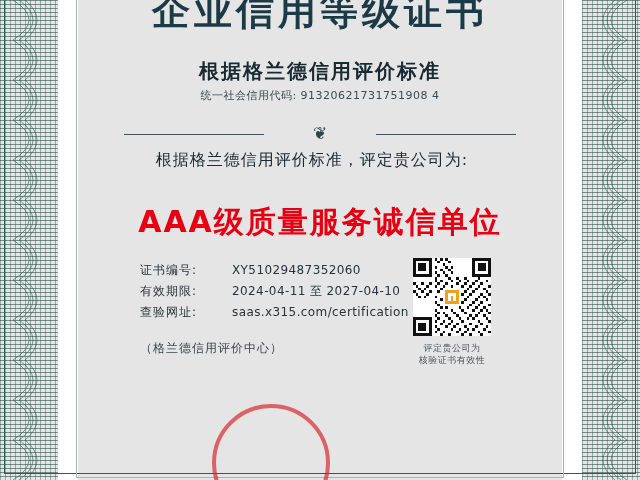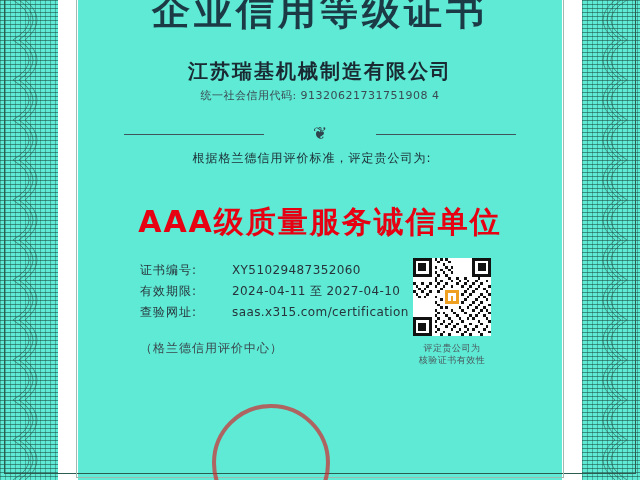--- a/index.html
+++ b/index.html
@@ -10,21 +10,21 @@
   body {
     width: 640px;
     height: 480px;
     overflow: hidden;
     font-family: "Liberation Sans", sans-serif;
   }
   #page {
     position: relative;
     width: 640px;
     height: 480px;
-    background: #5eead4;
+    background: #e5e5e5;
     overflow: hidden;
   }
   
   .border-frame {
     position: absolute;
     left: 0;
     top: 0;
     width: 640px;
     height: 480px;
     box-sizing: border-box;
@@ -147,21 +147,21 @@
     transform: translateX(-50%);
     font-size: 17px;
     color: #2f444c;
     line-height: 18px;
   }
   .statement {
     position: absolute;
     left: 0; right: 16px;
     top: 150px;
     font-family: "DejaVu Sans", sans-serif;
-    font-size: 12px;
+    font-size: 16px;
     color: #1c2b33;
     letter-spacing: 1px;
   }
   .award {
     position: absolute;
     left: 0; right: 0;
     top: 193px;
     font-family: "DejaVu Sans", sans-serif;
     font-size: 30px;
     font-weight: bold;
@@ -266,21 +266,21 @@
     </svg>
 
     <div class="rule-outer"></div>
     <div class="rule-inner"></div>
   </div>
 
   <div class="content">
 
     <div class="cert-title">企业信用等级证书</div>
 
-    <div class="company-name">江苏瑞基机械制造有限公司</div>
+    <div class="company-name">根据格兰德信用评价标准</div>
 
     <div class="credit-code">统一社会信用代码: 91320621731751908 4</div>
 
     <div class="divider">
       <div class="line line-l"></div>
       <div class="line line-r"></div>
       <div class="ornament">❦</div>
     </div>
 
     <div class="statement">根据格兰德信用评价标准，评定贵公司为:</div>

